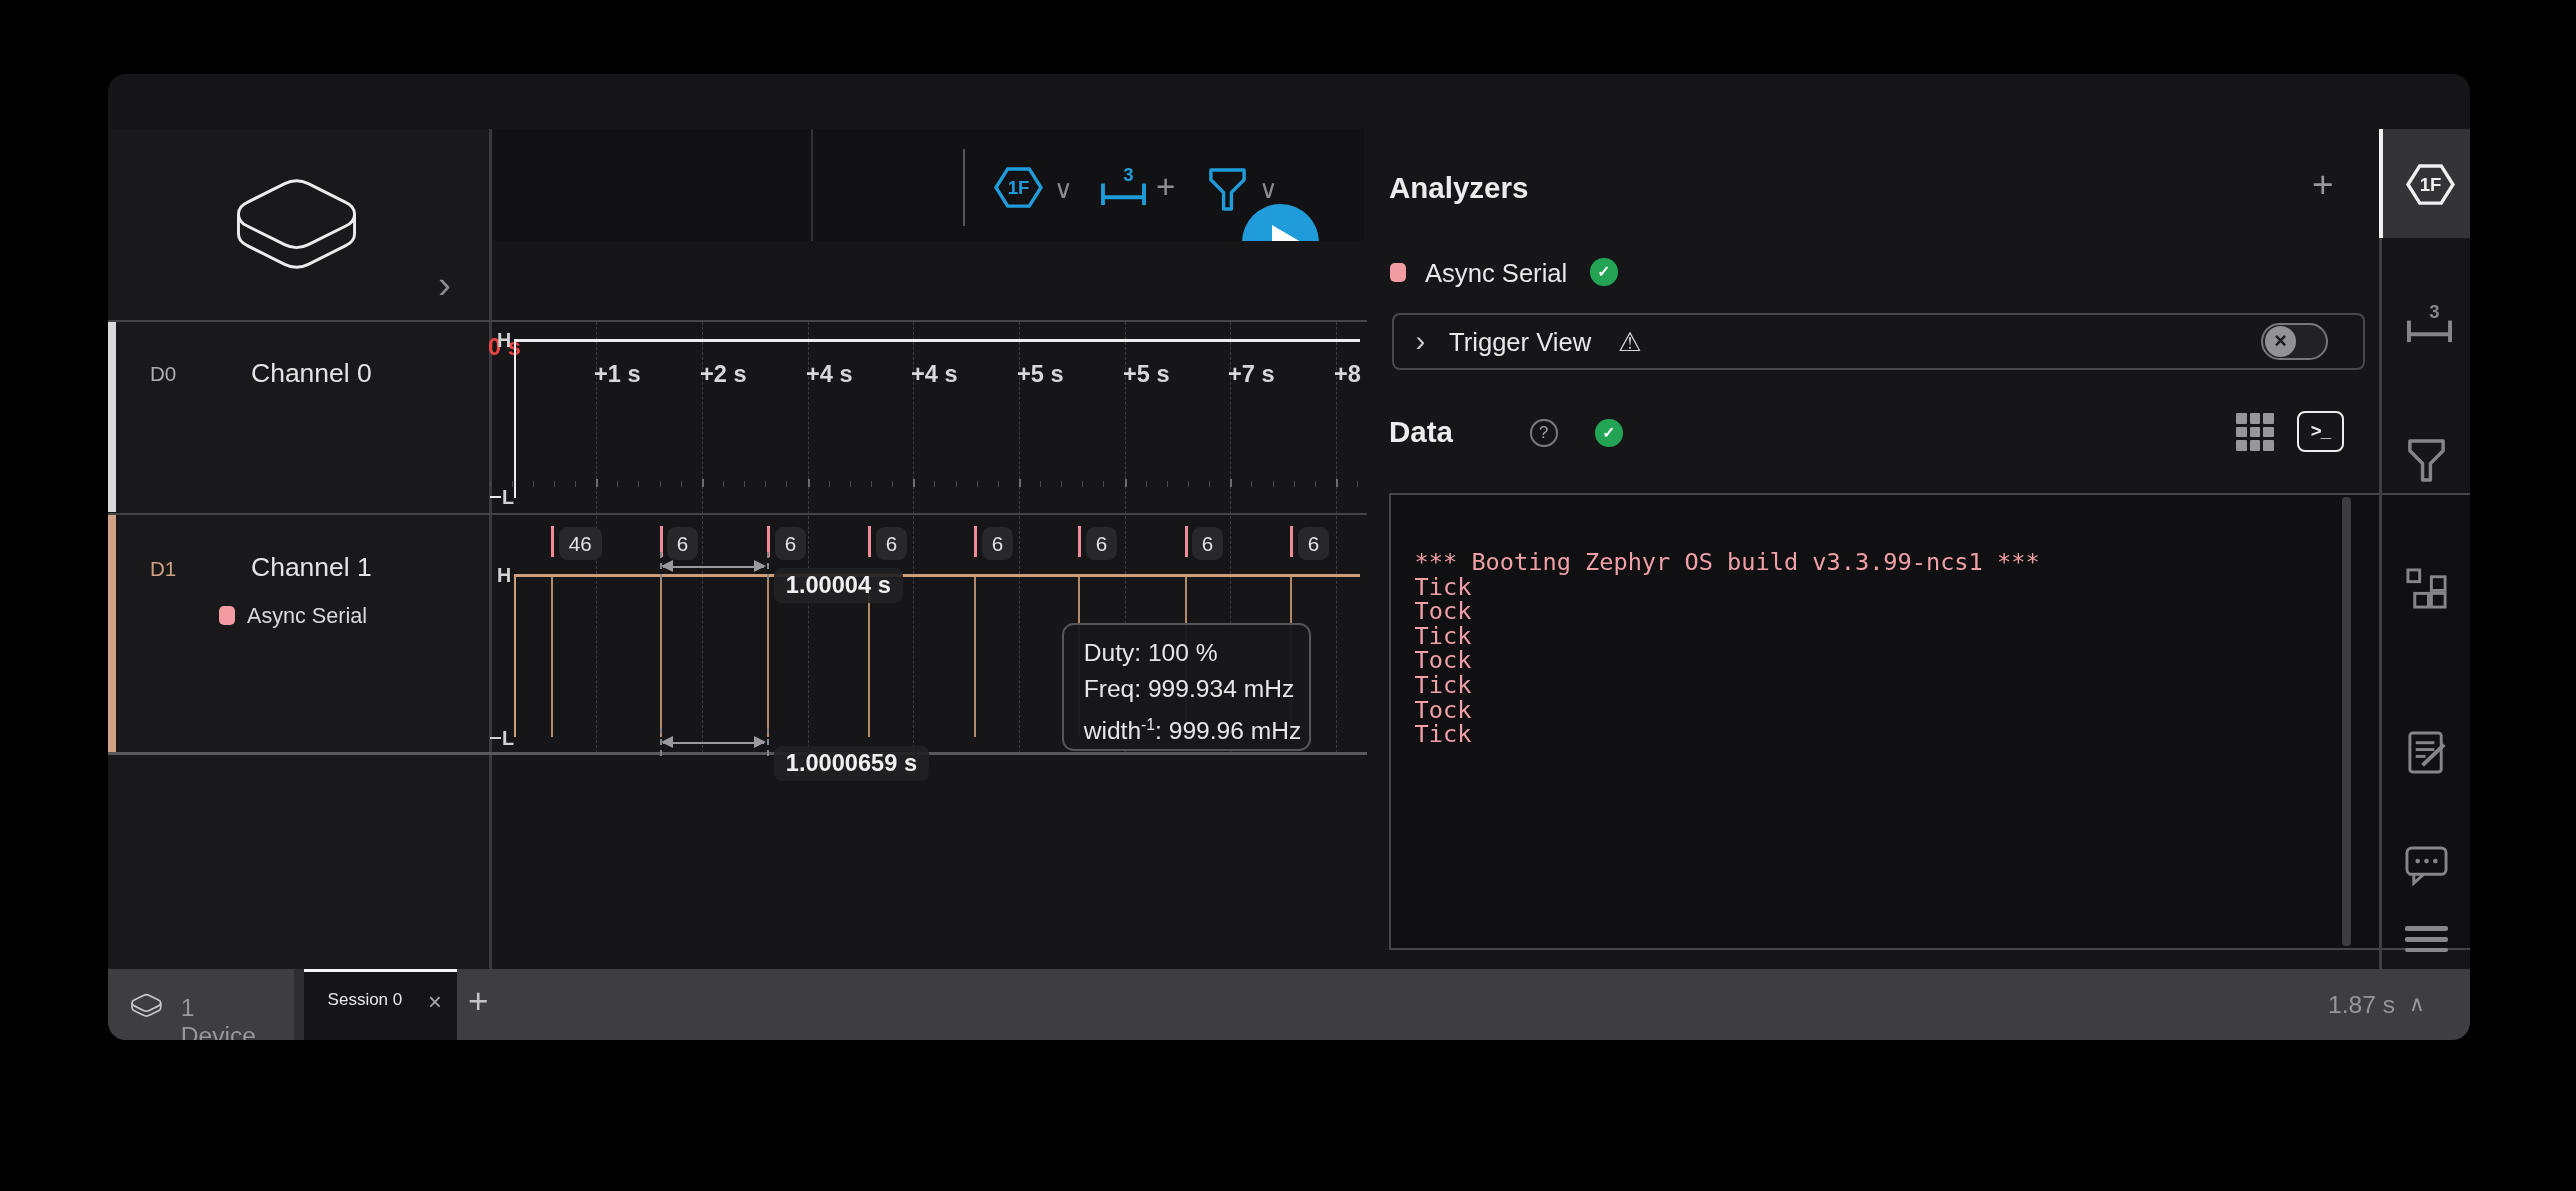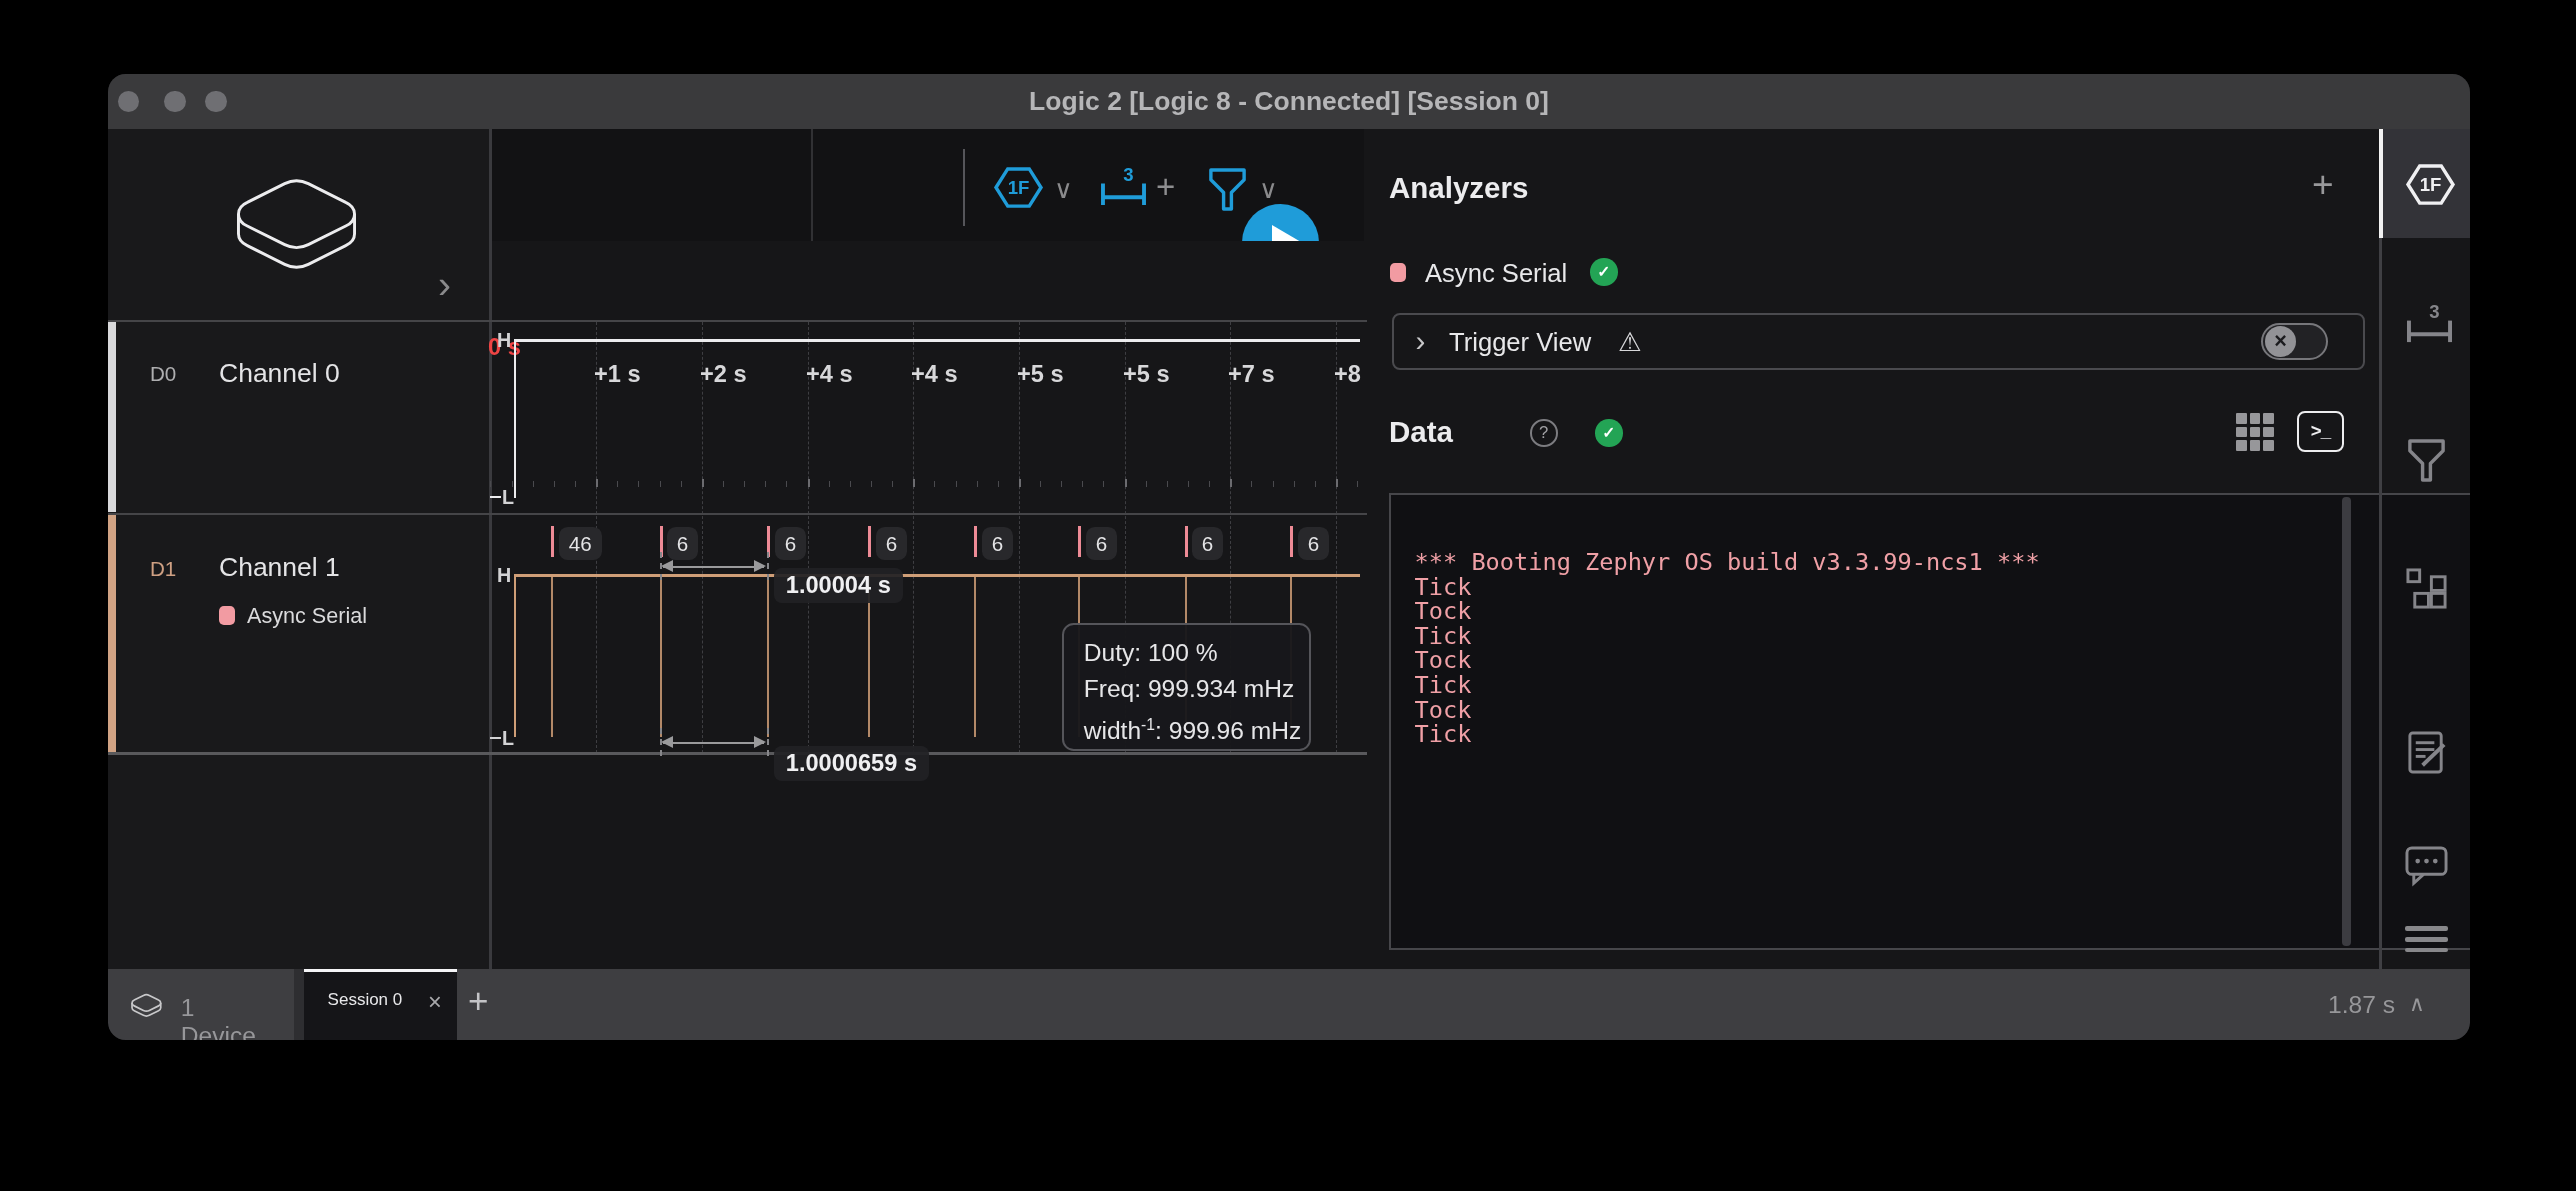--- a/index.html
+++ b/index.html
@@ -23,21 +23,21 @@
   
   #timeline{left:384px;top:167px;width:872px;height:79px;background:#161618;}
   #zero-label{left:380px;top:260px;color:#ef4444;font-size:23.6px;font-weight:bold;}
   .tick-label{top:287px;color:#d8d8da;font-size:23.6px;font-weight:bold;white-space:nowrap;}
   .tick-major{top:405px;width:2px;height:7.9px;background:#6c6c70;}
   .tick-minor{top:407px;width:1px;height:5.9px;background:#4a4a4e;}
   .gridline{top:248px;height:431px;width:0;border-left:1px dashed #3e3e42;}
   
   .strip{left:0;width:7.9px;}
   .chan-id{font-size:20.6px;}
-  .chan-name{font-size:26.5px;color:#e4e4e6;}
+  .chan-name{font-size:26.5px;color:#e4e4e6;margin-left:32px;}
   .hl-label{color:#d2d2d4;font-size:19.7px;font-weight:bold;}
   .sig{background:#ececee;}
   .sig1{background:#cf9e77;}
   .pulse{top:502px;width:2px;height:161px;background:#cf9e77;opacity:.85;}
   .frame-tick{top:452px;width:2.5px;height:31px;background:#ee8b96;}
   .frame-badge{top:453px;height:33px;line-height:33px;background:#28282b;border-radius:8.8px;padding:0 9.8px;color:#e4e4e6;font-size:20.6px;}
   .m-arrow{height:2px;background:#9a9a9c;}
   .m-head{width:0;height:0;border-top:6.9px solid transparent;border-bottom:6.9px solid transparent;}
   .m-guide{width:0;height:27.5px;border-left:2px dashed #86868a;}
   .m-label{background:rgba(33,33,37,.93);border-radius:7.9px;padding:3.9px 11.8px;color:#f0f0f2;font-size:23.6px;font-weight:bold;white-space:nowrap;}
@@ -70,26 +70,20 @@
   #bb-divider{left:186px;top:0;width:9.8px;height:72px;background:#2e2e31;}
   #session-tab{left:196px;top:0;width:153px;height:72px;background:#151518;border-top:3.9px solid #f5f5f7;}
   .bb-text{color:#97979a;font-size:24.6px;}
   .burger-bar{width:43px;height:4.9px;border-radius:2px;background:#88888b;}
 </style>
 </head>
 <body>
 
 <div class="abs" id="window">
 
-  <div class="abs" id="titlebar">
-    <div class="abs tl" style="left:9.8px;"></div>
-    <div class="abs tl" style="left:56px;"></div>
-    <div class="abs tl" style="left:97px;"></div>
-    <div class="abs" id="title">Logic 2 [Logic 8 - Connected] [Session 0]</div>
-  </div>
 
   <div class="abs" id="left-panel"></div>
 
   <div class="abs" style="left:0;top:55px;width:381px;height:191px;">
     <svg class="abs" style="left:98px;top:34px;" width="182" height="123" viewBox="0 0 185 125">
       <path d="M33 52 Q33 44 42 40 L80 21 Q92 15 104 21 L142 40 Q151 44 151 52 Q151 60 142 64 L104 83 Q92 89 80 83 L42 64 Q33 60 33 52 Z" fill="none" stroke="#ececee" stroke-width="3"></path>
       <path d="M33 52 L33 72 Q33 80 42 84 L80 103 Q92 109 104 103 L142 84 Q151 80 151 72 L151 52" fill="none" stroke="#ececee" stroke-width="3"></path>
     </svg>
     <div class="abs" style="left:330px;top:136px;color:#8a8a8c;font-size:39px;line-height:39px;">›</div>
   </div>

